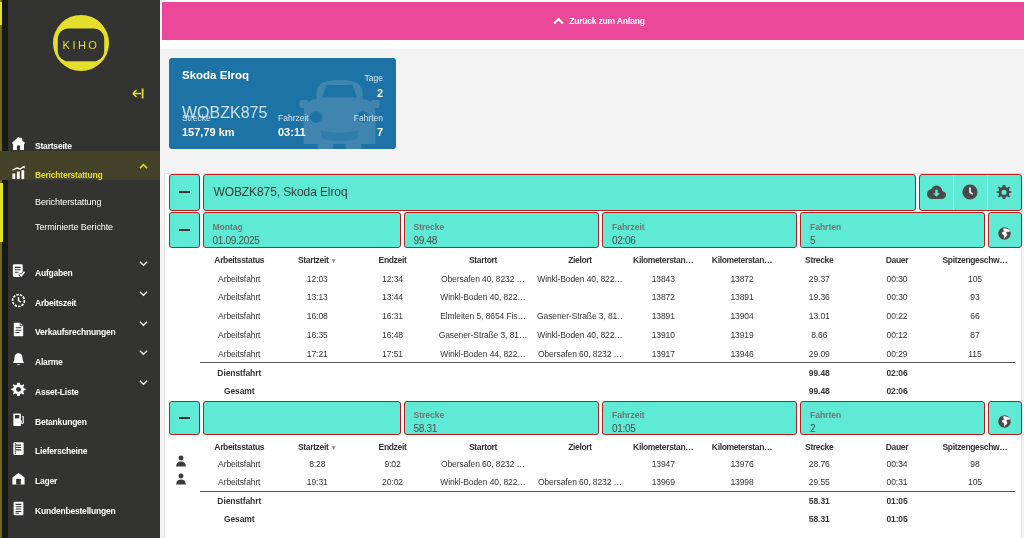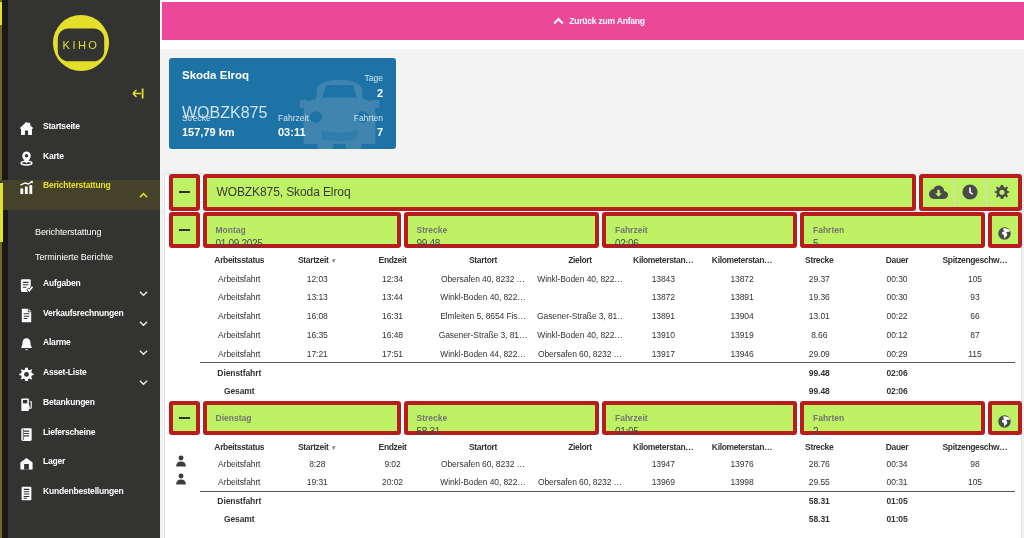--- a/index.html
+++ b/index.html
@@ -6,21 +6,21 @@
 html,body { width:1024px; height:538px; overflow:hidden; }
 body { font-family:"Liberation Sans", sans-serif; background:#f3f3f3; position:relative; }
 .abs { position:absolute; }
 
 
 #sidebar { position:absolute; left:0; top:0; width:160px; height:538px; background:#333331; }
 #rail { position:absolute; left:0; top:0; width:8px; height:538px; background:#191918; }
 #track { position:absolute; left:0; top:0; width:2px; height:538px; background:#6f6b1e; }
 .thumb { position:absolute; left:0; background:#e4df2b; z-index:5; }
 #menu { position:absolute; left:0; top:121px; width:160px; }
-.mi { height:29.7px; display:flex; align-items:flex-start; padding-left:19px; position:relative; }
+.mi { height:29.7px; display:flex; align-items:flex-end; padding-left:11px; position:relative; }
 .mi svg { width:15px; height:15px; flex:none; }
 .mi .lbl { color:#ffffff; font-size:8.5px; font-weight:bold; margin-left:9px; letter-spacing:-0.2px; }
 .mi .chev { position:absolute; right:12px; top:50%; margin-top:-4px; width:9px; height:9px; }
 .mi.active { background:#45422a; }
 .mi.active::before { content:""; position:absolute; left:-8px; top:0; width:8px; height:100%; background:#45422a; }
 .mi.active .lbl { color:#e4df2b; }
 #submenu { }
 .smi { height:25px; display:flex; align-items:center; padding-left:35px; }
 .smi .lbl { color:#fff; font-size:9px; letter-spacing:-0.1px; }
 
@@ -30,21 +30,21 @@
 #topbar svg { margin-right:5px; }
 #band { position:absolute; left:160px; top:40px; width:864px; height:9px; background:#fff; }
 
 
 #card { position:absolute; left:169px; top:58px; width:227px; height:91px; background:#1d73a6; border-radius:3px; color:#fff; overflow:hidden; }
 #card .watermark { position:absolute; right:14px; top:22px; }
 #card .t { position:absolute;text-align:center; }
 
 
 #panel { position:absolute; left:164px; top:173px; width:858px; height:365px; background:#fff; border:1px solid #e2e2e2; border-bottom:none; }
-.box { position:absolute; background:#bef264; border:4px solid #b91c1c; border-radius:3px; }
+.box { position:absolute; background:#5eead4; border:1px solid #b91c1c; border-radius:3px; }
 .minusbox { display:flex; align-items:center; justify-content:center; }
 .minusglyph { width:11px; height:2px; background:#333; }
 .daycell { padding:7.5px 0 0 9px; }
 .daycell .dl { font-size:8.5px; font-weight:bold; color:#747474; line-height:13px; }
 .daycell .dv { font-size:10px; color:#4a4a4a; line-height:14px; letter-spacing:-0.3px; }
 
 
 .trow { position:absolute; left:168px; width:846px; display:grid; grid-template-columns:32px 78.5px 77.5px 73px 108px 86px 80.5px 77px 77.5px 78px 78px; align-items:center; }
 .trow > div { text-align:center; font-size:8.5px; color:#333; white-space:nowrap; overflow:hidden; letter-spacing:-0.1px; }
 .trow.thead > div { font-weight:bold; color:#333; letter-spacing:-0.35px; }
@@ -71,28 +71,20 @@
     <path d="M9 5.5 H1 M1 5.5 L4.5 2 M1 5.5 L4.5 9" stroke="#e4df2b" stroke-width="1.6" fill="none"></path>
     <line x1="10.6" y1="0.5" x2="10.6" y2="10.5" stroke="#e4df2b" stroke-width="1.8"></line>
   </svg>
 
   <div id="menu">
     <div class="mi">
         <svg viewBox="0 0 16 16">
           <path d="M8 0.8 L1 7.4 2.2 8.7 2.2 15 6.3 15 6.3 10.2 9.7 10.2 9.7 15 13.8 15 13.8 8.7 15 7.4 11.9 4.5 11.9 1.9 9.9 1.9 9.9 2.6 Z" fill="#fff"></path>
         </svg>
         <span class="lbl">Startseite</span>
-      </div>
-    <div class="mi">
-        <svg viewBox="0 0 16 16">
-          <ellipse cx="8" cy="12.9" rx="5.7" ry="2" fill="none" stroke="#fff" stroke-width="1.7"></ellipse>
-          <path d="M8 0.6 C5.4 0.6 3.5 2.6 3.5 5.1 C3.5 8.3 8 13.4 8 13.4 C8 13.4 12.5 8.3 12.5 5.1 C12.5 2.6 10.6 0.6 8 0.6 Z" fill="#fff"></path>
-          <circle cx="8" cy="5" r="1.9" fill="#333331"></circle>
-        </svg>
-        <span class="lbl">Karte</span>
       </div>
     <div class="mi active">
         <svg viewBox="0 0 16 16">
           <rect x="1.5" y="9" width="3" height="6" fill="#fff"></rect>
           <rect x="6.3" y="7" width="3" height="8" fill="#fff"></rect>
           <rect x="11.1" y="5.5" width="3" height="9.5" fill="#fff"></rect>
           <path d="M1.5 5.5 L6.5 3.2 L10 4.2 L13.8 1.6" stroke="#fff" stroke-width="1.4" fill="none"></path>
           <path d="M14.5 0.5 L14.8 3.6 L11.8 2.2 Z" fill="#fff"></path>
         </svg>
         <span class="lbl">Berichterstattung</span>
@@ -109,20 +101,30 @@
         </div>
     </div>
     <div class="mi" style="margin-top:9px;">
         <svg viewBox="0 0 16 16">
           <rect x="2" y="1.2" width="10.5" height="13.6" rx="1.5" fill="#fff"></rect>
           <path d="M4.3 4.6 H10.2 M4.3 7.2 H10.2 M4.3 9.8 H8" stroke="#333331" stroke-width="1.2"></path>
           <path d="M9 11.5 L11 13.8 14.8 9.2" stroke="#333331" stroke-width="3.4" fill="none"></path>
           <path d="M9.4 11.7 L11 13.5 14.4 9.4" stroke="#fff" stroke-width="1.7" fill="none"></path>
         </svg>
         <span class="lbl">Aufgaben</span>
+      <svg class="chev" viewBox="0 0 10 10">
+          <path d="M1 3 L5 7 L9 3" stroke="#efefef" stroke-width="1.5" fill="none"></path>
+        </svg>
+      </div>
+    <div class="mi">
+        <svg viewBox="0 0 16 16">
+          <circle cx="8" cy="8" r="6.3" fill="none" stroke="#fff" stroke-width="1.8" stroke-dasharray="2.6 1.2"></circle>
+          <path d="M8 4.3 V8.2 L10.8 9.8" stroke="#fff" stroke-width="1.5" fill="none"></path>
+        </svg>
+        <span class="lbl">Arbeitszeit</span>
       <svg class="chev" viewBox="0 0 10 10">
           <path d="M1 3 L5 7 L9 3" stroke="#efefef" stroke-width="1.5" fill="none"></path>
         </svg>
       </div>
     <div class="mi">
         <svg viewBox="0 0 16 16">
           <path d="M3 0.8 H10 L13 3.8 V15.2 H3 Z" fill="#fff"></path>
           <path d="M5 6.2 H11 M5 8.7 H11 M5 11.2 H9" stroke="#333331" stroke-width="1.1"></path>
           <path d="M9.8 1 V4 H12.8" fill="none" stroke="#333331" stroke-width="0.9"></path>
         </svg>
@@ -376,21 +378,20 @@
     <div></div>
     <div class="b">99.48</div>
     <div class="b">02:06</div>
     <div></div>
   </div>
 
 <div class="box minusbox" style="left:168.5px;top:400.5px;width:31px;height:34px;">
     <div class="minusglyph"></div>
   </div>
 <div class="box daycell" style="left:202.5px;top:400.5px;width:198px;height:34px;">
-    <div class="dl">Dienstag</div>
   </div>
 <div class="box daycell" style="left:403.5px;top:400.5px;width:195.5px;height:34px;">
     <div class="dl">Strecke</div>
     <div class="dv">58.31</div>
   </div>
 <div class="box daycell" style="left:602px;top:400.5px;width:195px;height:34px;">
     <div class="dl">Fahrzeit</div>
     <div class="dv">01:05</div>
   </div>
 <div class="box daycell" style="left:800px;top:400.5px;width:184.5px;height:34px;">

